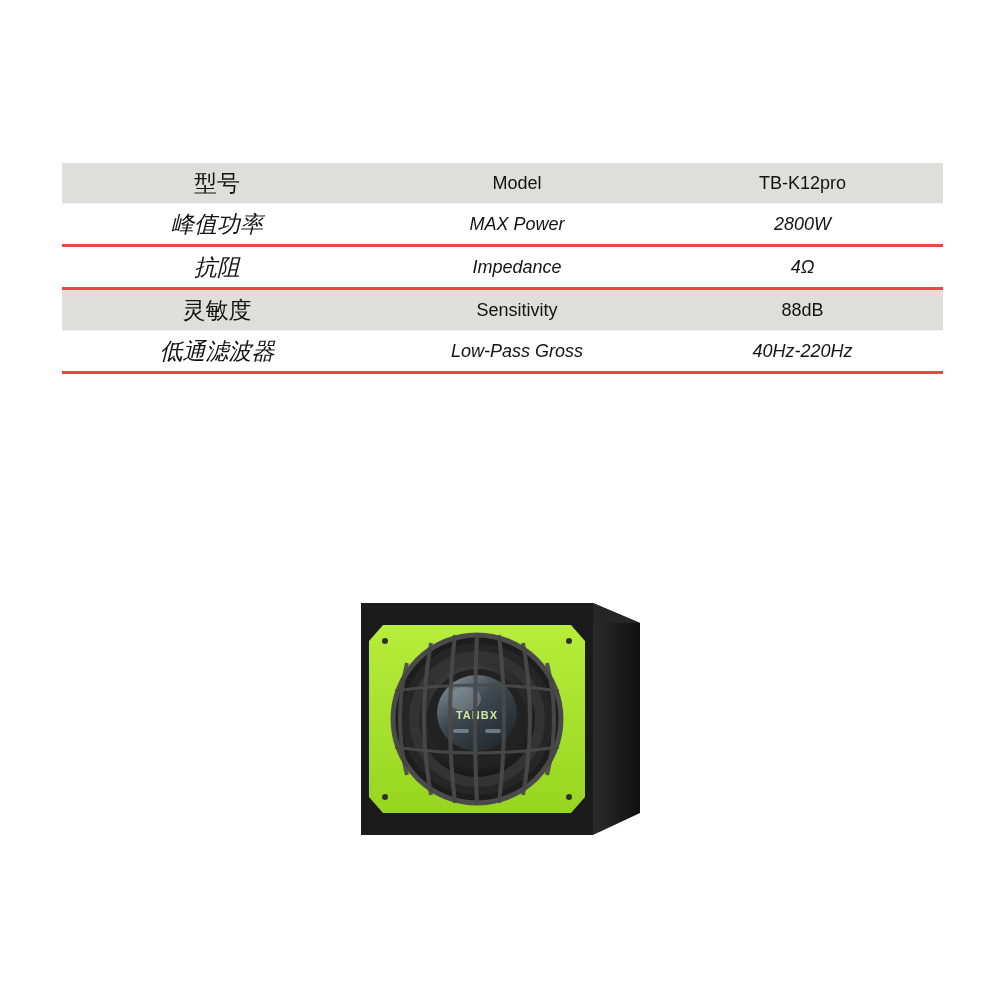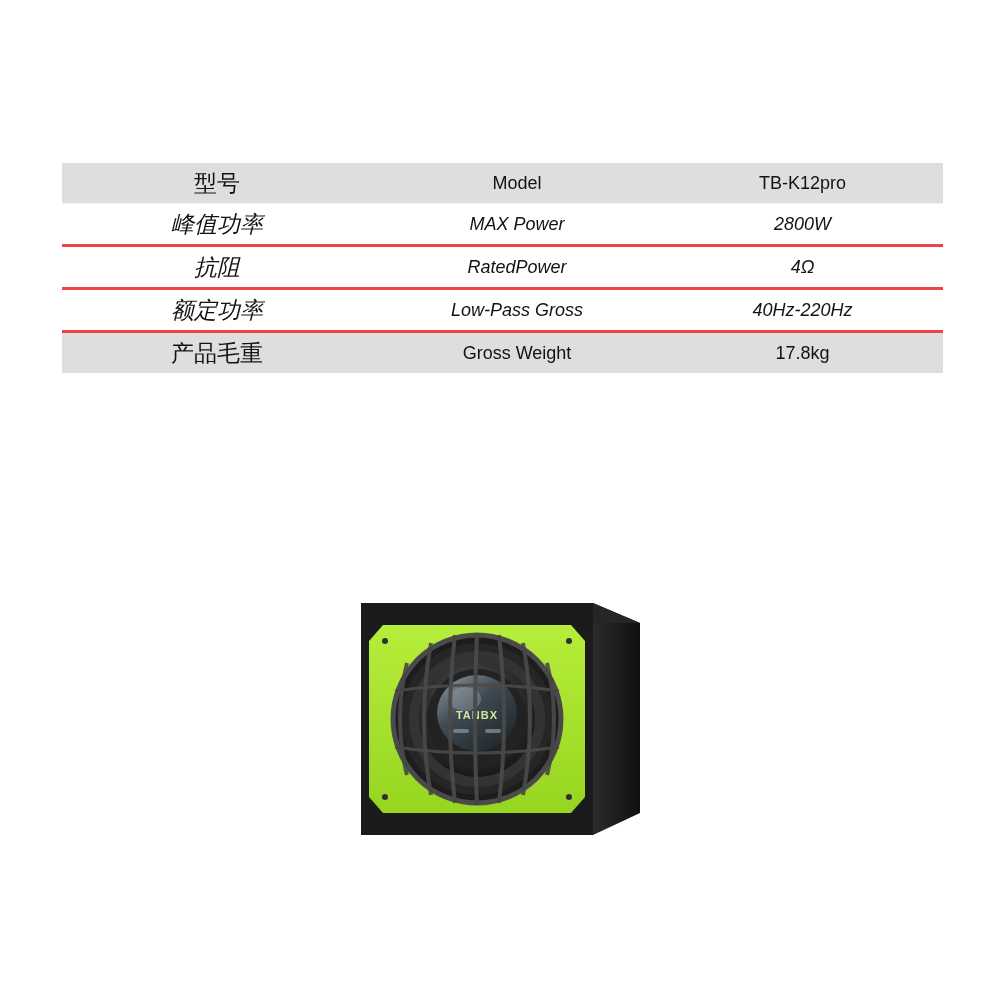--- a/index.html
+++ b/index.html
@@ -101,32 +101,32 @@
         <td class="col-en">Model</td>
         <td class="col-val">TB-K12pro</td>
       </tr>
       <tr class="band-off">
         <td class="col-cn">峰值功率</td>
         <td class="col-en">MAX Power</td>
         <td class="col-val">2800W</td>
       </tr>
       <tr class="band-off">
         <td class="col-cn">抗阻</td>
-        <td class="col-en">RatedPower</td>
+        <td class="col-en">Impedance</td>
         <td class="col-val">4Ω</td>
       </tr>
+      <tr class="band-on">
+        <td class="col-cn">灵敏度</td>
+        <td class="col-en">Sensitivity</td>
+        <td class="col-val">88dB</td>
+      </tr>
       <tr class="band-off">
-        <td class="col-cn">额定功率</td>
+        <td class="col-cn">低通滤波器</td>
         <td class="col-en">Low-Pass Gross</td>
         <td class="col-val">40Hz-220Hz</td>
-      </tr>
-      <tr class="band-on">
-        <td class="col-cn">产品毛重</td>
-        <td class="col-en">Gross Weight</td>
-        <td class="col-val">17.8kg</td>
       </tr>
     </tbody>
   </table>
 
   <div class="product-photo">
     <svg class="photo-svg" width="305" height="250" viewBox="0 0 305 250" xmlns="http://www.w3.org/2000/svg">
       <defs>
         <radialGradient id="coneGrad" cx="45%" cy="35%" r="70%">
           <stop offset="0%" stop-color="#5c5c5c"></stop>
           <stop offset="55%" stop-color="#2e2e2e"></stop>

